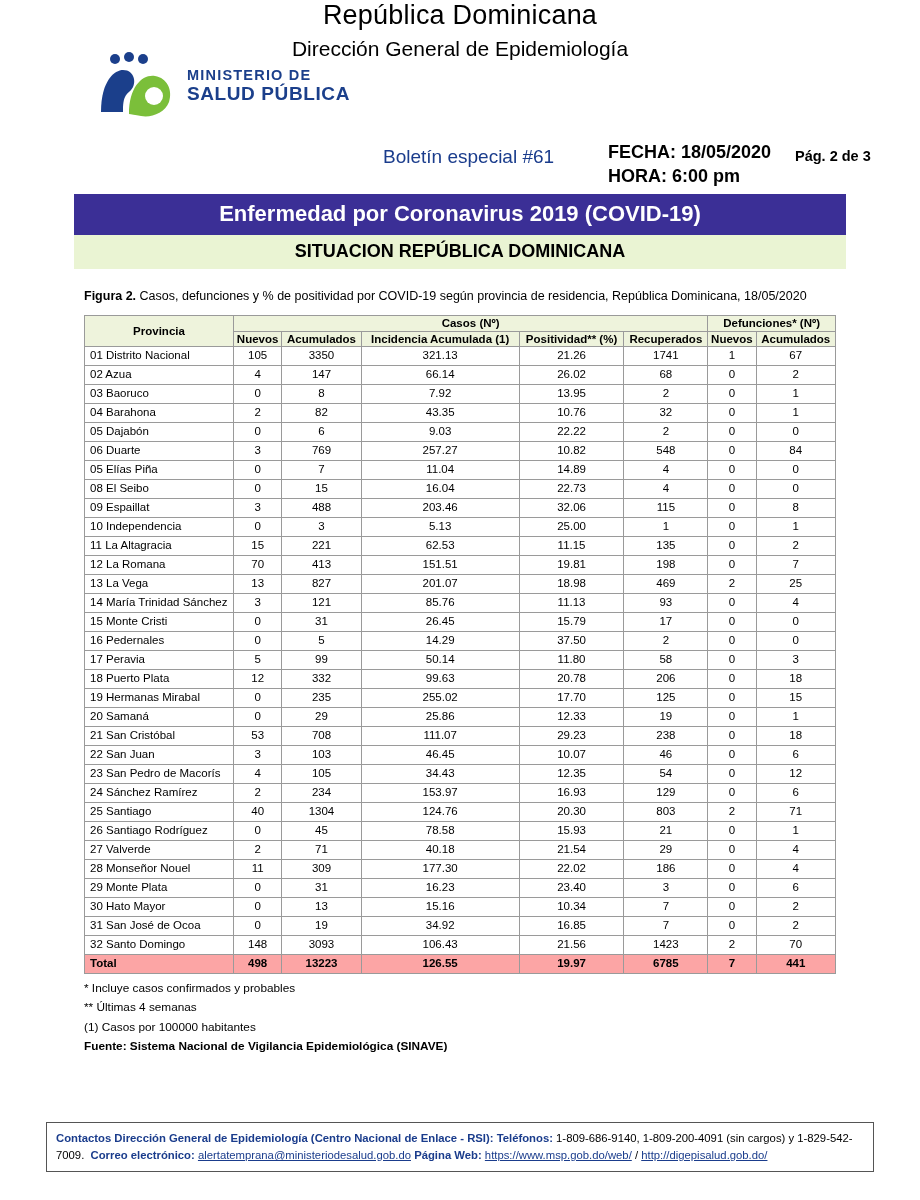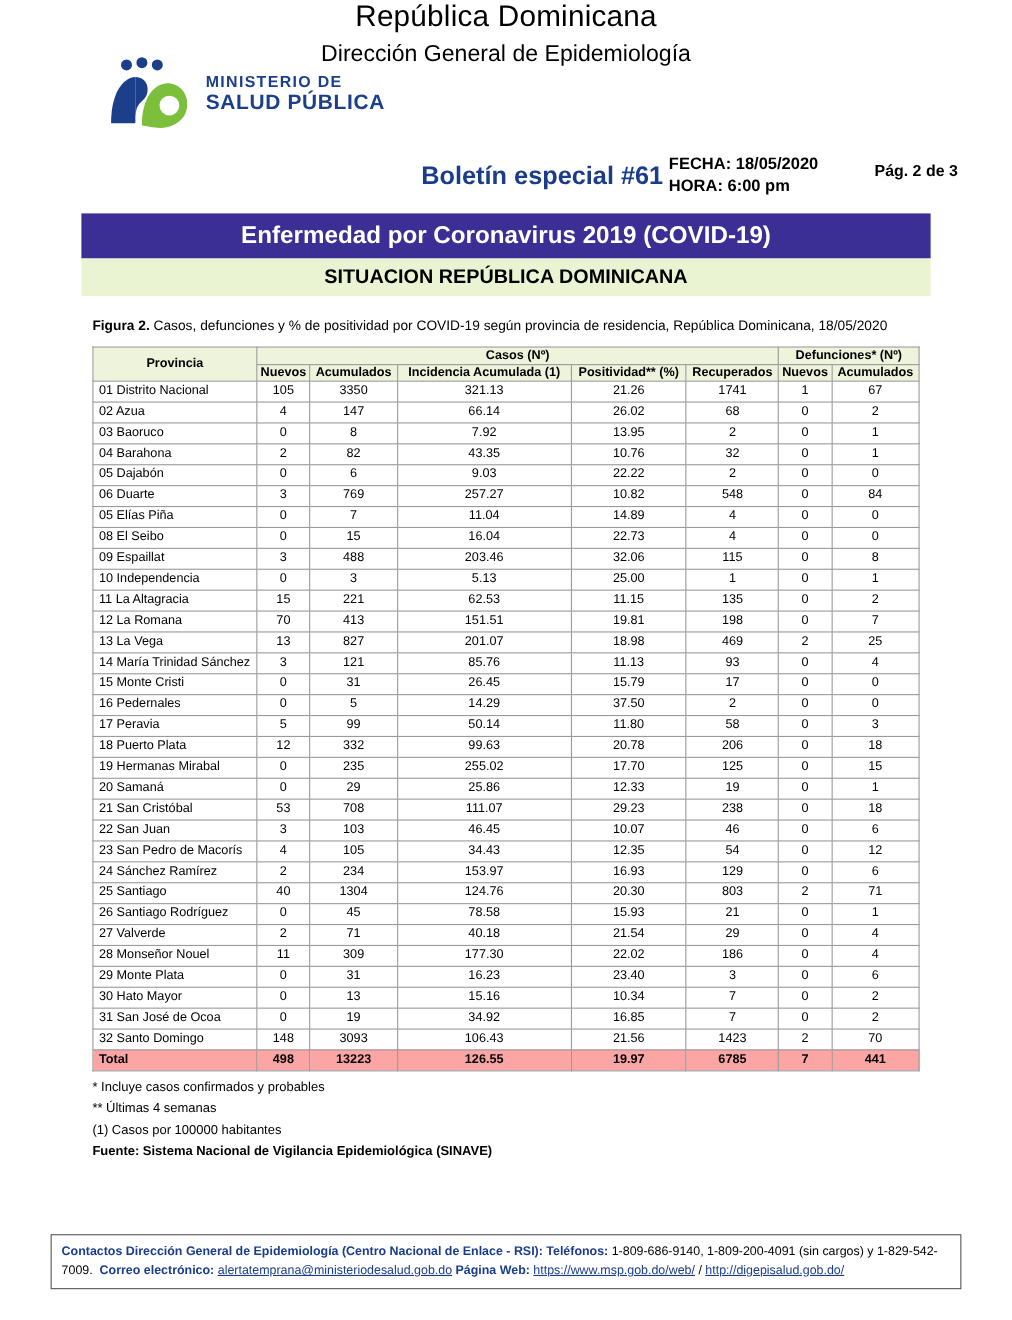--- a/index.html
+++ b/index.html
@@ -71,28 +71,28 @@
   .meta-row {
     position: relative;
     height: 44px;
     margin-top: 10px;
   }
   .bulletin {
     position: absolute;
     left: 345px;
     top: 6px;
     color: #1a3c8c;
-    font-weight: bold;
-    font-size: 23px;
+    font-weight: normal;
+    font-size: 19px;
   }
   .datetime {
     position: absolute;
     left: 570px;
     top: 0px;
-    font-size: 15px;
+    font-size: 18px;
     font-weight: bold;
     line-height: 1.35;
     text-align: left;
   }
   .pagenum {
     position: absolute;
     left: 757px;
     top: 8px;
     font-size: 14.5px;
     font-weight: bold;

